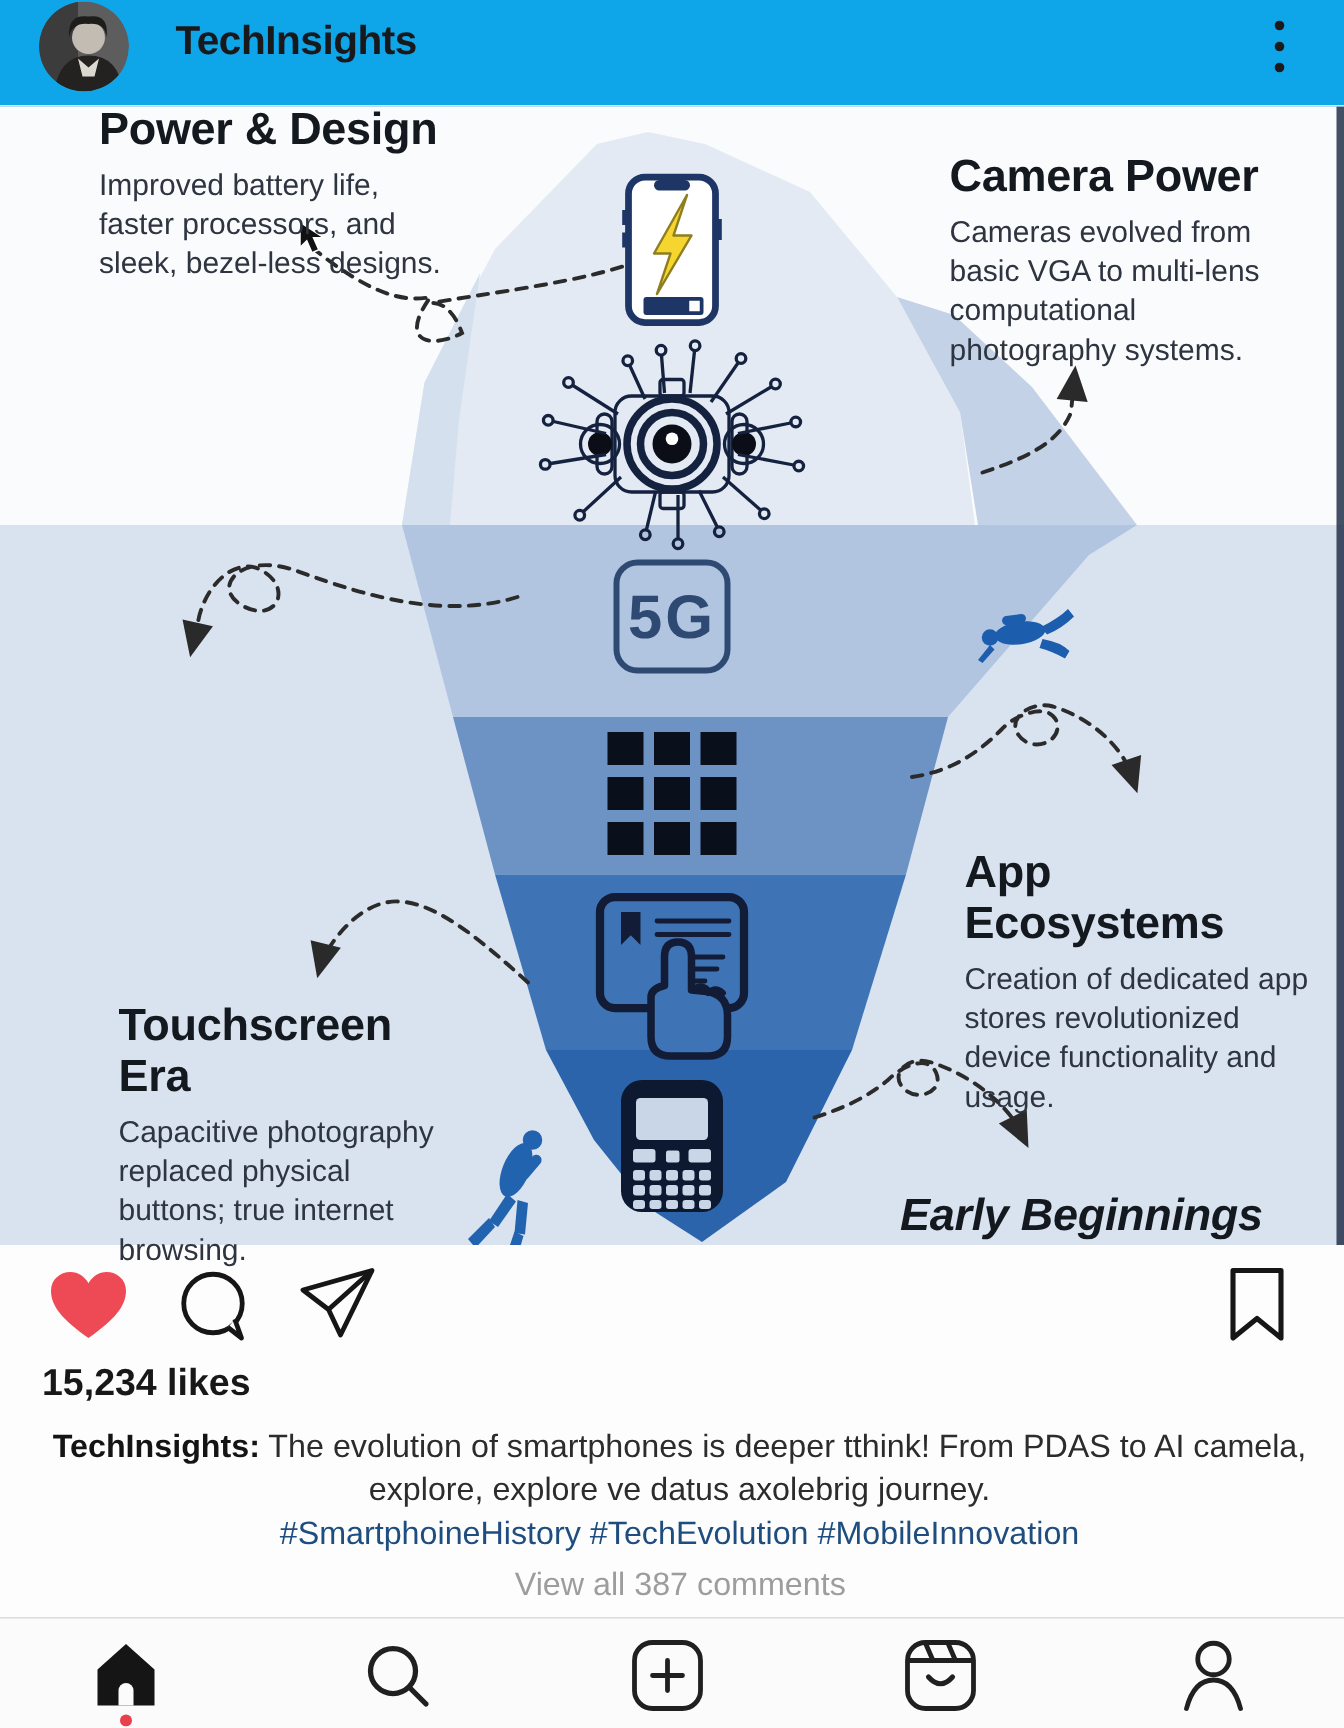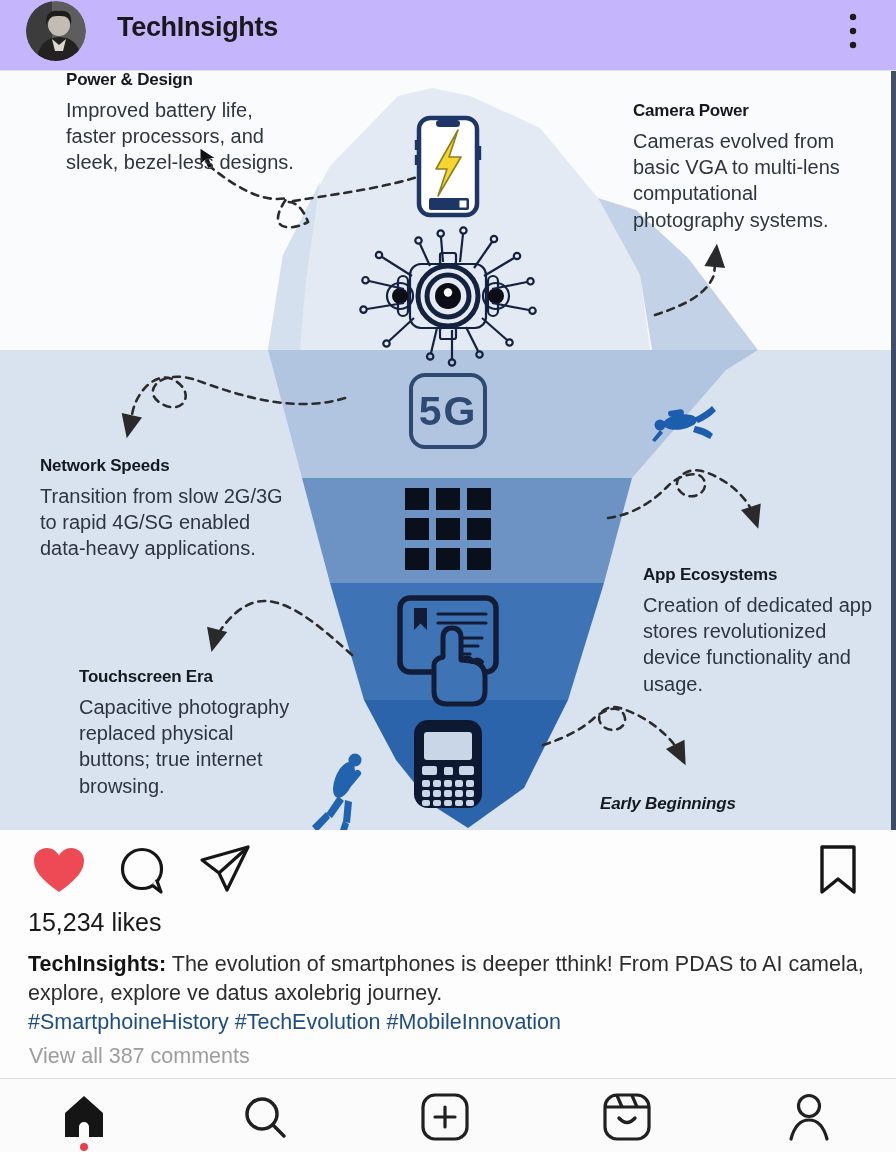--- a/index.html
+++ b/index.html
@@ -1,37 +1,37 @@
 <!DOCTYPE html>
 <html><head>
 <meta charset="utf-8">
 <style>
   html,body{margin:0;padding:0;background:#fff;}
   body{width:896px;height:1152px;overflow:hidden;font-family:"Liberation Sans","DejaVu Sans",sans-serif;}
   .screen{position:relative;width:896px;height:1152px;background:#fdfdfd;}
 
   
-  .header{position:absolute;left:0;top:0;width:896px;height:70px;background:#c4b5fd;border-bottom:1px solid #e3e3e3;z-index:5;}
+  .header{position:absolute;left:0;top:0;width:896px;height:70px;background:#0ea5e9;border-bottom:1px solid #e3e3e3;z-index:5;}
   .avatar{position:absolute;left:26px;top:1px;width:60px;height:60px;border-radius:50%;overflow:hidden;}
   .username{position:absolute;left:117px;top:12px;font-size:27px;font-weight:700;color:#19191c;letter-spacing:-0.3px;}
   .kebab{position:absolute;left:826px;top:4px;width:40px;height:56px;background:transparent;border:0;cursor:pointer;}
 
   
   .post-image{position:absolute;left:0;top:70px;width:896px;height:760px;}
   .scene{position:absolute;left:0;top:0;}
   .info{position:absolute;z-index:3;}
-  .info h3{margin:0 0 7px 0;font-size:17px;font-weight:700;color:#14181f;letter-spacing:-0.2px;}
+  .info h3{margin:0 0 7px 0;font-size:30px;font-weight:700;color:#14181f;letter-spacing:-0.2px;}
   .info p{margin:0;font-size:20px;line-height:1.31;color:#2e3540;}
   .badge5g{font-weight:600;letter-spacing:2px;}
 
   
   .actions{position:absolute;left:0;top:830px;width:896px;height:80px;background:#fdfdfd;}
   .icon-btn{position:absolute;background:transparent;border:0;padding:0;cursor:pointer;}
-  .likes{position:absolute;left:28px;top:908px;font-size:25px;font-weight:400;color:#181818;}
-  .caption-wrap{position:absolute;left:28px;top:950px;width:850px;}
+  .likes{position:absolute;left:28px;top:908px;font-size:25px;font-weight:700;color:#181818;}
+  .caption-wrap{position:absolute;left:28px;top:950px;width:850px;text-align:center;}
   .caption{margin:0;font-size:21.5px;line-height:1.33;color:#2c2c2c;}
   .caption .cap-user{font-weight:700;color:#141414;}
   .hashtags{margin:1px 0 0 0;font-size:21.5px;line-height:1.33;color:#1e4d7f;cursor:pointer;}
   .view-comments{margin:7px 0 0 1px;font-size:21.5px;color:#9d9d9d;cursor:pointer;}
 
   
   .bottomnav{position:absolute;left:0;top:1078px;width:896px;height:74px;background:#fbfbfb;border-top:1px solid #dcdcdc;}
   .nav-btn{position:absolute;top:12px;width:52px;height:60px;background:transparent;border:0;padding:0;cursor:pointer;}
 </style>
 </head>
@@ -236,24 +236,20 @@
     </svg>
 
     <div class="info" style="left:66px;top:0px;width:240px;">
       <h3>Power &amp; Design</h3>
       <p>Improved battery life, faster processors, and sleek, bezel-less designs.</p>
     </div>
     <div class="info" style="left:633px;top:31px;width:236px;">
       <h3>Camera Power</h3>
       <p>Cameras evolved from basic VGA to multi-lens computational photography systems.</p>
     </div>
-    <div class="info" style="left:40px;top:386px;width:244px;">
-      <h3>Network Speeds</h3>
-      <p>Transition from slow 2G/3G to rapid 4G/SG enabled data-heavy applications.</p>
-    </div>
     <div class="info" style="left:643px;top:495px;width:238px;">
       <h3>App Ecosystems</h3>
       <p>Creation of dedicated app stores revolutionized device functionality and usage.</p>
     </div>
     <div class="info" style="left:79px;top:597px;width:228px;">
       <h3>Touchscreen Era</h3>
       <p>Capacitive photography replaced physical buttons; true internet browsing.</p>
     </div>
     <div class="info" style="left:600px;top:724px;width:260px;font-style:italic;">
       <h3>Early Beginnings</h3>

